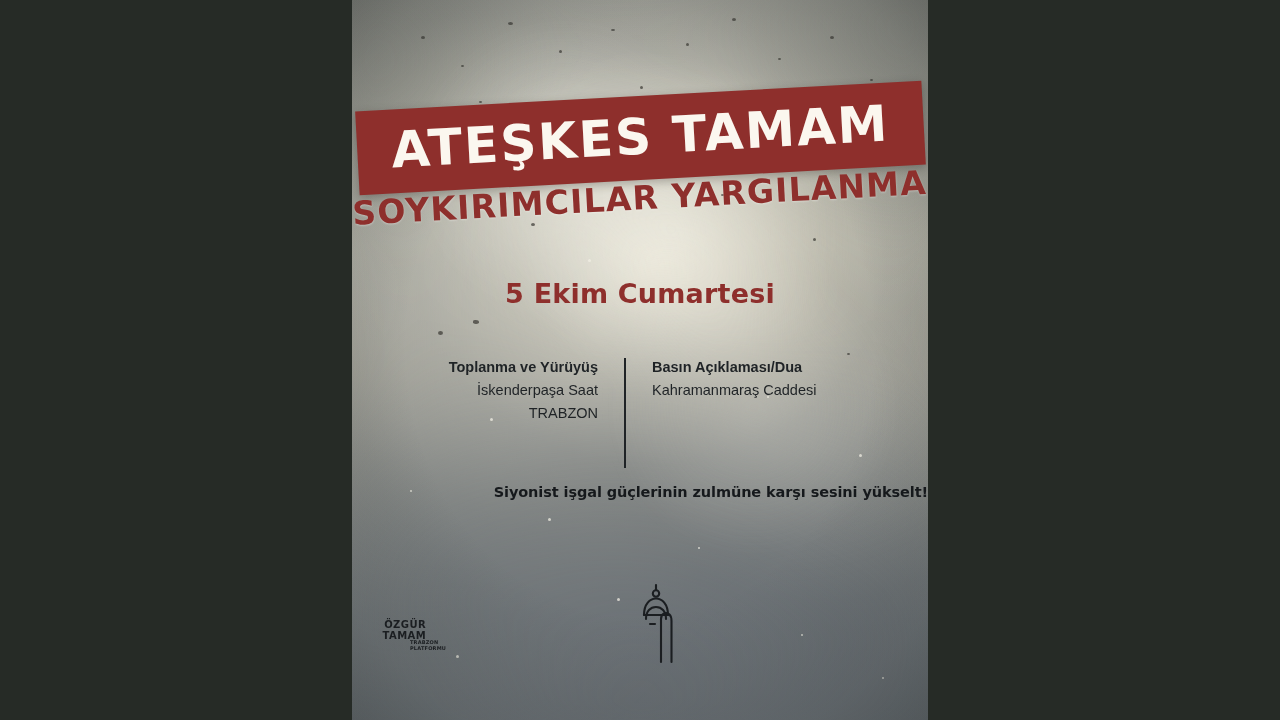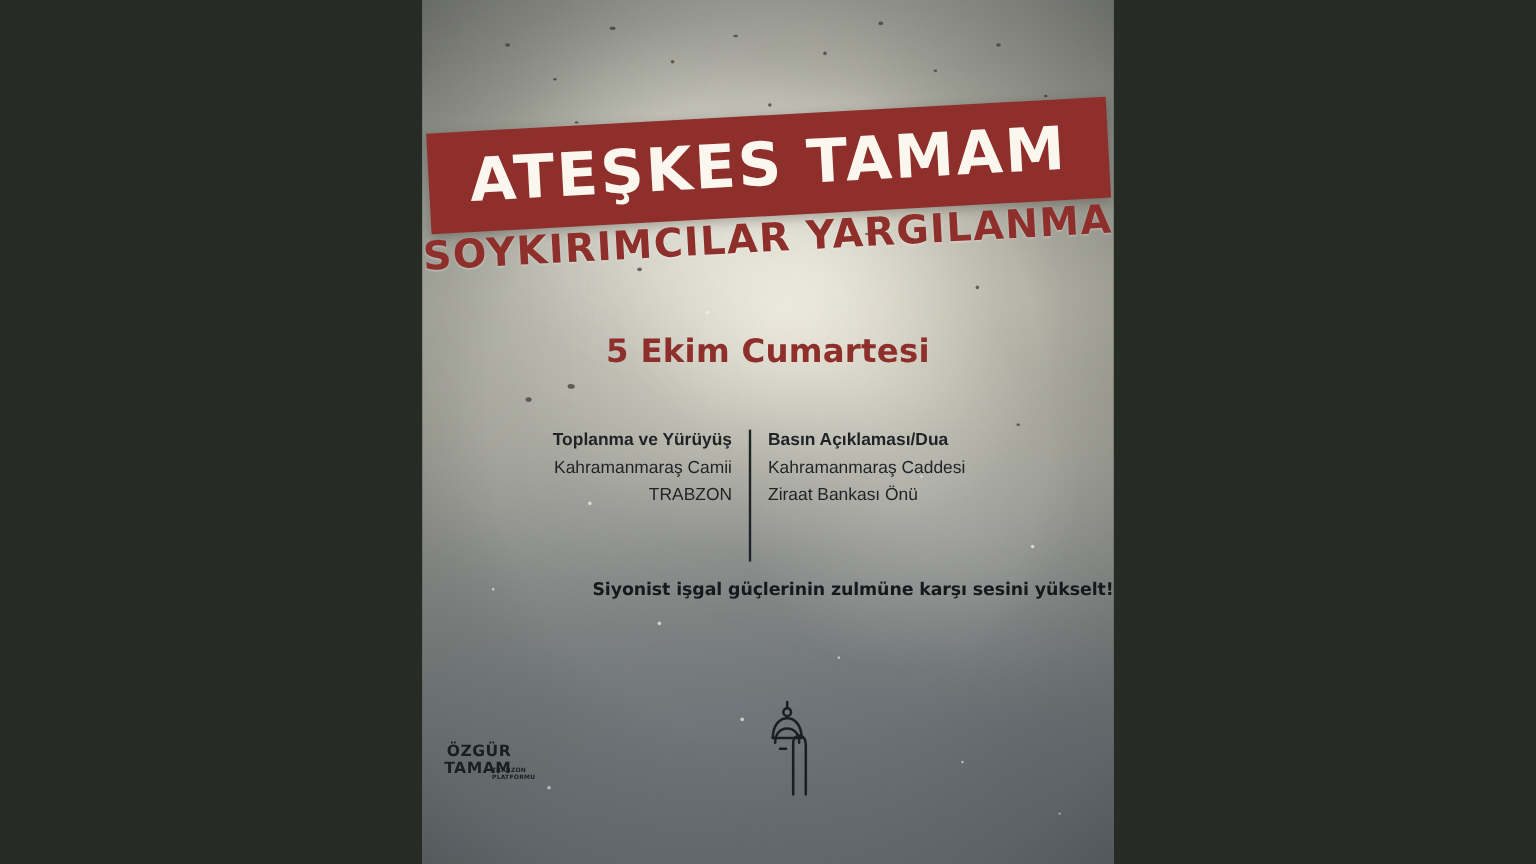--- a/index.html
+++ b/index.html
@@ -140,20 +140,21 @@
   }
 
   
   .details {
     position: absolute;
     left: 0; right: 0;
     top: 356px;
     display: flex;
     justify-content: center;
     align-items: flex-start;
+    gap: 12px;
   }
   .col {
     font-family: "Liberation Sans", sans-serif;
     color: #1f2326;
     font-size: 14.5px;
     line-height: 1.55;
   }
   .col.left  { text-align: right; padding-right: 14px; width: 190px; }
   .col.right { text-align: left;  padding-left: 14px;  width: 220px; }
   .col .hdr { font-weight: 700; font-size: 14.5px; margin-bottom: 1px; }
@@ -189,21 +190,21 @@
   .logo-mark { position: relative; width: 96px; height: 86px; }
   .logo-text {
     position: absolute;
     left: 0;
     top: 42px;
     width: 74px;
     text-align: right;
     color: #1b1e21;
     font-family: "DejaVu Sans", sans-serif;
     font-weight: 700;
-    font-size: 13px;
+    font-size: 10px;
     line-height: 1.08;
     letter-spacing: 0.4px;
   }
   .logo-sub {
     position: absolute;
     left: 58px;
     top: 62px;
     color: #1b1e21;
     font-family: "DejaVu Sans", sans-serif;
     font-weight: 700;
@@ -265,28 +266,27 @@
       <div class="band2-wrap">
         <span class="band2">SOYKIRIMCILAR YARGILANMALI!</span>
       </div>
     </div>
 
     <div class="date">5 Ekim Cumartesi</div>
 
     <div class="details">
       <div class="col left">
         <div class="hdr">Toplanma ve Yürüyüş</div>
-        <div>Kahramanmaraş Camii</div>
+        <div>İskenderpaşa Saat</div>
         <div>TRABZON</div>
       </div>
       <div class="divider"></div>
       <div class="col right">
         <div class="hdr">Basın Açıklaması/Dua</div>
         <div>Kahramanmaraş Caddesi</div>
-        <div>Ziraat Bankası Önü</div>
       </div>
     </div>
 
     <div class="slogan">Siyonist işgal güçlerinin zulmüne karşı sesini yükselt!</div>
 
     <div class="logo">
       <div class="logo-mark">
         <svg width="96" height="86" viewBox="0 0 96 86" xmlns="http://www.w3.org/2000/svg" aria-hidden="true">
           <g fill="none" stroke="#1b1e21" stroke-width="2.1" stroke-linecap="round">
             <path d="M64 7 v5"></path>

